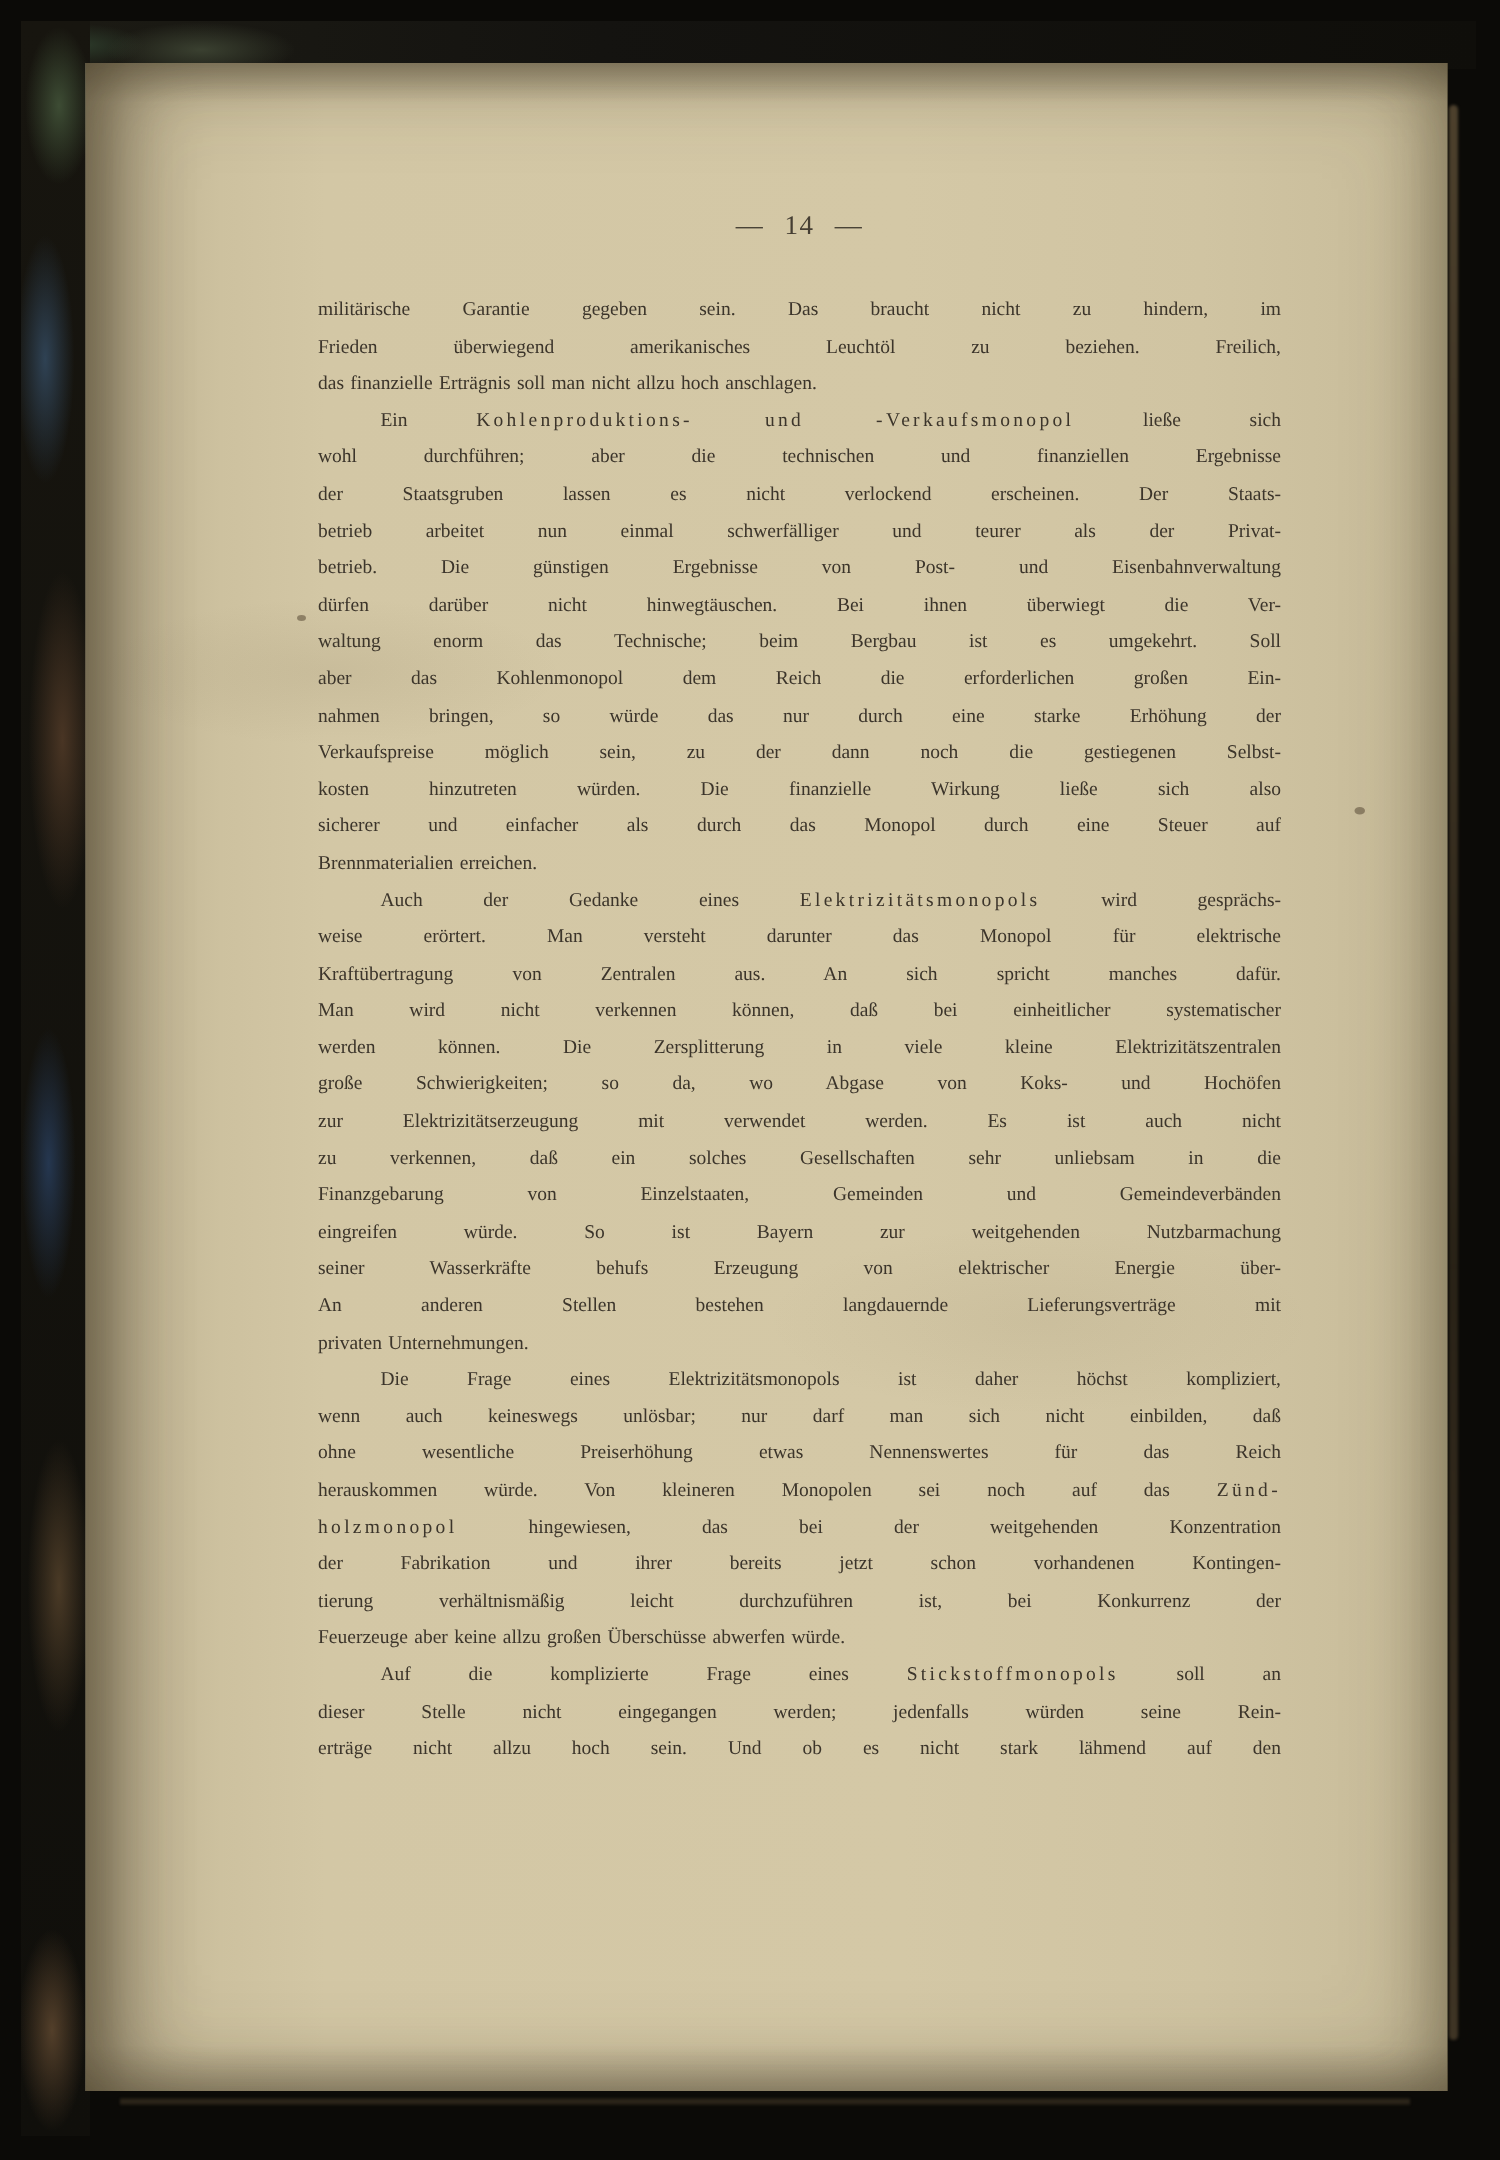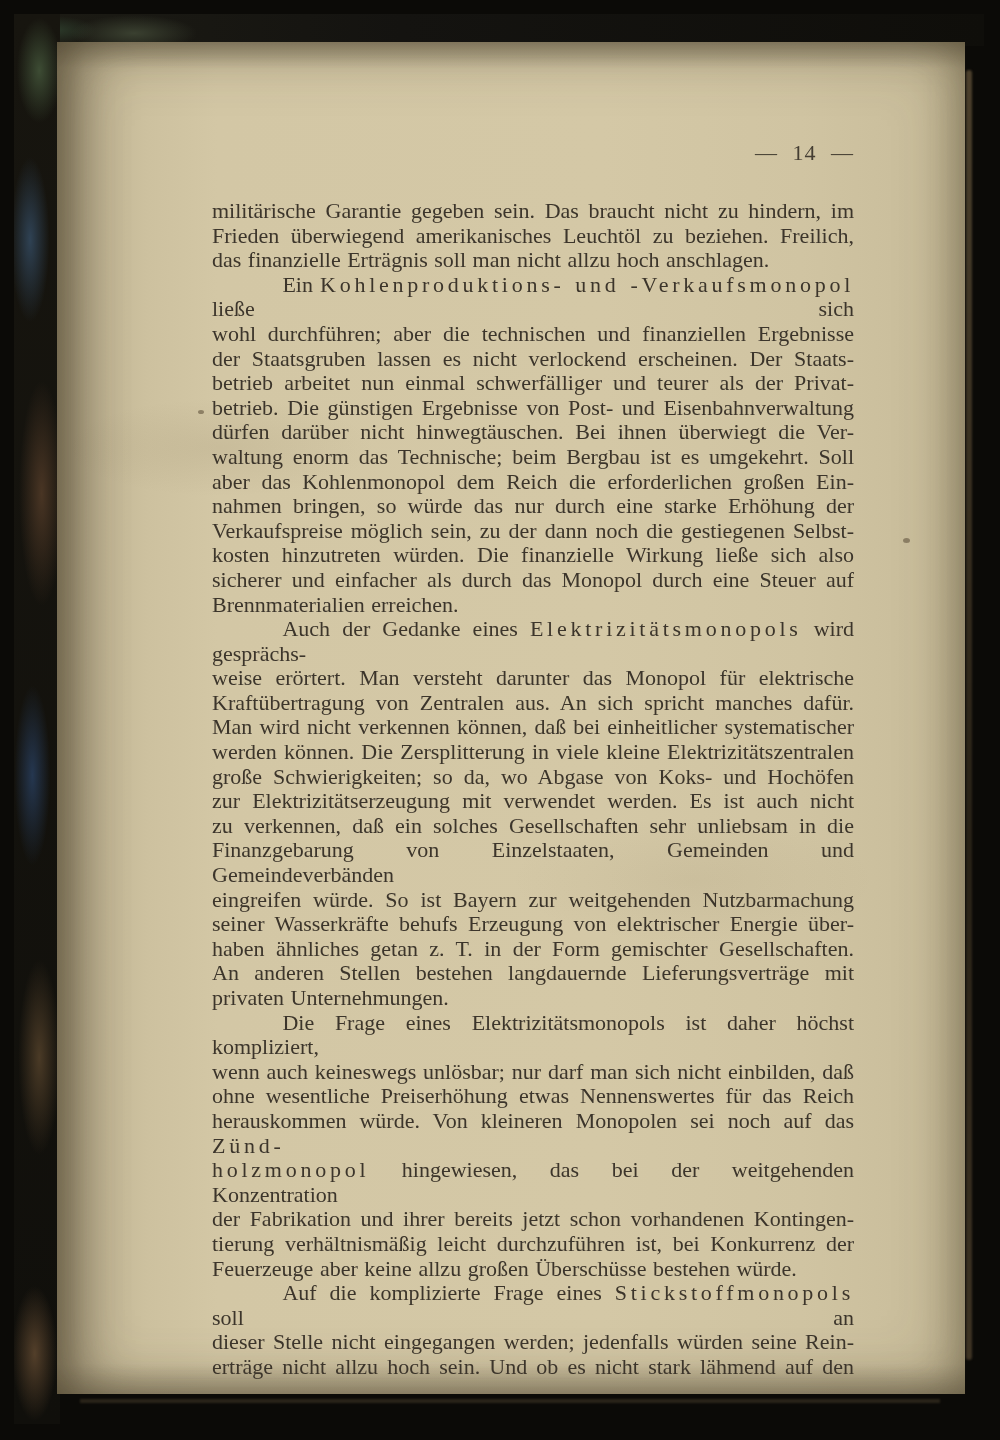--- a/index.html
+++ b/index.html
@@ -67,32 +67,32 @@
       inset 0 0 70px rgba(70,58,38,.30),
       inset -12px 0 30px rgba(70,58,38,.22),
       inset 25px 0 45px rgba(60,50,35,.40);
   }
   .content {
     position: absolute;
     left: 155px; top: 98px; width: 642px;
     color: #3c352b;
   }
   .page-number {
-    text-align: right;
-    font-size: 22px;
+    text-align: center;
+    font-size: 18px;
     letter-spacing: 1px;
     word-spacing: 8px;
     color: #453e33;
     margin-bottom: 33px;
   }
   .text-block {
     width: 642px;
   }
   .line {
-    font-size: 22px;
+    font-size: 13px;
     line-height: 24.6px;
     text-align: left;
     word-spacing: 1px;
     overflow: hidden;
   }
   .line.just {
     text-align: justify;
     text-align-last: justify;
   }
   .line.ind {
@@ -144,31 +144,30 @@
           <div class="line just">weise erörtert. Man versteht darunter das Monopol für elektrische</div>
           <div class="line just">Kraftübertragung von Zentralen aus. An sich spricht manches dafür.</div>
           <div class="line just">Man wird nicht verkennen können, daß bei einheitlicher systematischer</div>
           <div class="line just">werden können. Die Zersplitterung in viele kleine Elektrizitätszentralen</div>
           <div class="line just">große Schwierigkeiten; so da, wo Abgase von Koks- und Hochöfen</div>
           <div class="line just">zur Elektrizitätserzeugung mit verwendet werden. Es ist auch nicht</div>
           <div class="line just">zu verkennen, daß ein solches Gesellschaften sehr unliebsam in die</div>
           <div class="line just">Finanzgebarung von Einzelstaaten, Gemeinden und Gemeindeverbänden</div>
           <div class="line just">eingreifen würde. So ist Bayern zur weitgehenden Nutzbarmachung</div>
           <div class="line just">seiner Wasserkräfte behufs Erzeugung von elektrischer Energie über-</div>
-          <div class="line just">haben ähnliches getan z. T. in der Form gemischter Gesellschaften.</div>
           <div class="line just">An anderen Stellen bestehen langdauernde Lieferungsverträge mit</div>
           <div class="line">privaten Unternehmungen.</div>
           <div class="line just ind">Die Frage eines Elektrizitätsmonopols ist daher höchst kompliziert,</div>
           <div class="line just">wenn auch keineswegs unlösbar; nur darf man sich nicht einbilden, daß</div>
           <div class="line just">ohne wesentliche Preiserhöhung etwas Nennenswertes für das Reich</div>
           <div class="line just">herauskommen würde. Von kleineren Monopolen sei noch auf das <span class="sperr">Zünd-</span></div>
           <div class="line just"><span class="sperr">holzmonopol</span> hingewiesen, das bei der weitgehenden Konzentration</div>
           <div class="line just">der Fabrikation und ihrer bereits jetzt schon vorhandenen Kontingen-</div>
           <div class="line just">tierung verhältnismäßig leicht durchzuführen ist, bei Konkurrenz der</div>
-          <div class="line">Feuerzeuge aber keine allzu großen Überschüsse bestehen würde.</div>
+          <div class="line">Feuerzeuge aber keine allzu großen Überschüsse abwerfen würde.</div>
           <div class="line just ind">Auf die komplizierte Frage eines <span class="sperr">Stickstoffmonopols</span> soll an</div>
           <div class="line just">dieser Stelle nicht eingegangen werden; jedenfalls würden seine Rein-</div>
           <div class="line just">erträge nicht allzu hoch sein. Und ob es nicht stark lähmend auf den</div>
         </div>
     </div>
     <div class="artifact artifact-margin-dash"></div>
     <div class="artifact artifact-speck"></div>
   </div>
 </div>
 

